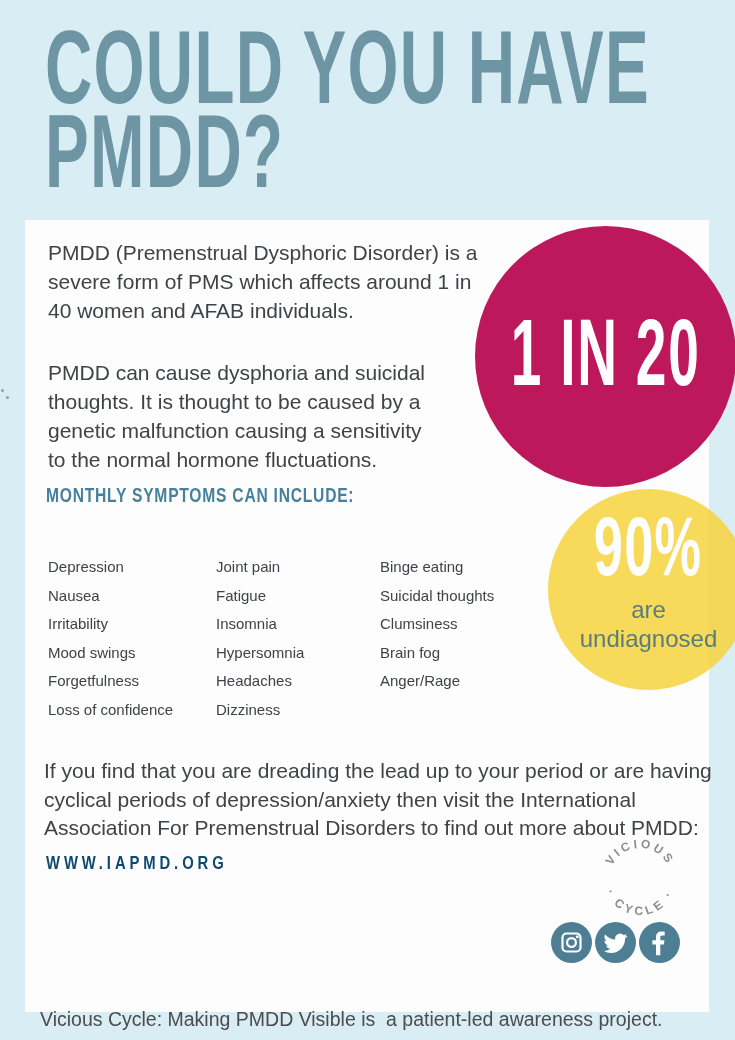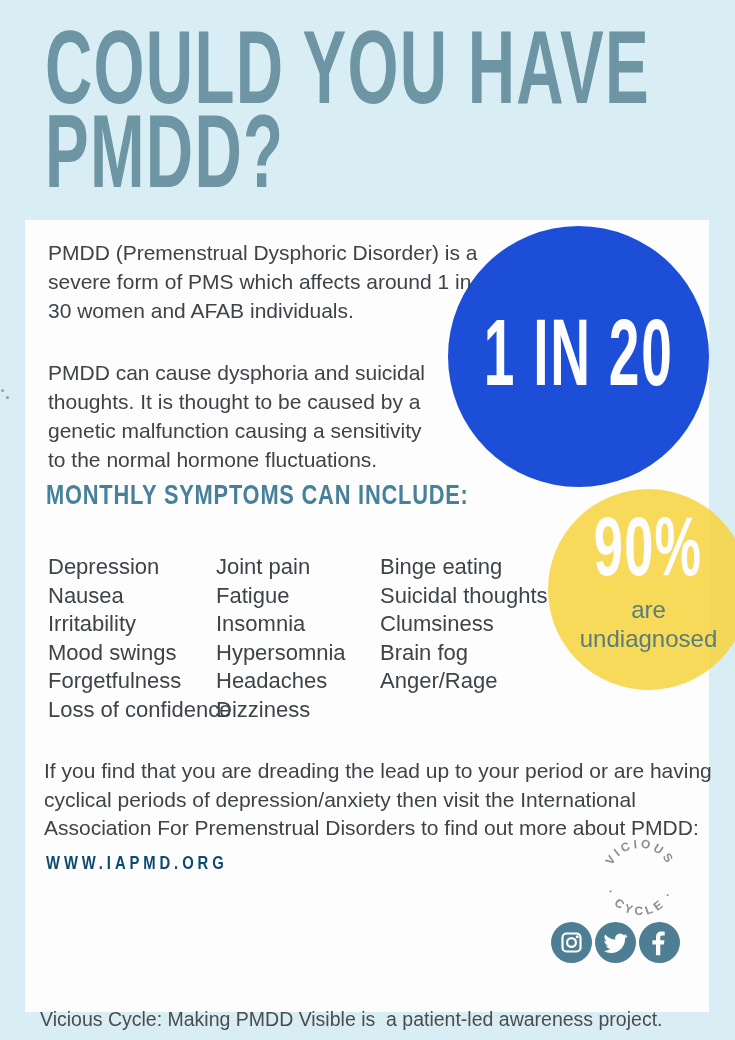--- a/index.html
+++ b/index.html
@@ -21,43 +21,43 @@
   .card{position:absolute;left:25px;top:220px;width:684px;height:792px;background:#fdfdfe;}
   
   .circle{position:absolute;border-radius:50%;}
   .circle-light{
     left:548px;top:489px;width:201px;height:201px;
     background:rgba(246,211,58,0.83);
     display:flex;flex-direction:column;align-items:center;
     padding-top:18px;box-sizing:border-box;z-index:2;
   }
   .circle-dark{
-    left:448px;top:226px;width:261px;height:261px;
-    background:#1d4ed8;
+    left:475px;top:226px;width:261px;height:261px;
+    background:#be185d;
     display:flex;align-items:center;justify-content:center;z-index:3;
   }
   .stat-big{
     font-weight:bold;color:#fdfdfd;white-space:nowrap;
   }
   .stat-1in20{font-size:95px;letter-spacing:3px;transform:translateY(-4px) scaleX(0.58);}
   .stat-90{font-size:83px;line-height:80px;letter-spacing:2px;transform:scaleX(0.63);}
   .stat-caption{font-size:24px;line-height:29px;color:#587d7a;}
   .stat-caption.first{margin-top:8px;}
   
   .para{position:absolute;font-size:21px;line-height:29px;color:#3e4347;z-index:4;}
   .para-intro1{left:48px;top:238px;}
   .para-intro2{left:48px;top:358px;}
   .para-cta{left:44px;top:757px;line-height:28.5px;}
   .section-heading{
     position:absolute;left:46px;top:479px;z-index:4;
-    font-size:28px;line-height:32px;font-weight:bold;
+    font-size:20px;line-height:32px;font-weight:bold;
     color:#47809b;letter-spacing:1px;
   }
   .section-heading .inner{display:inline-block;transform:scaleX(0.78);transform-origin:0 50%;white-space:nowrap;}
-  .symptom-col{position:absolute;top:553px;font-size:22px;line-height:28.5px;color:#3e4347;z-index:4;}
+  .symptom-col{position:absolute;top:553px;font-size:15px;line-height:28.5px;color:#3e4347;z-index:4;}
   .symptom-col.c1{left:48px;}
   .symptom-col.c2{left:216px;}
   .symptom-col.c3{left:380px;}
   .website{
     position:absolute;left:46px;top:846px;z-index:4;
     font-size:19px;line-height:34px;font-weight:bold;color:#0c4a6e;letter-spacing:5px;
   }
   .website .inner{display:inline-block;transform:scaleX(0.78);transform-origin:0 50%;white-space:nowrap;}
   
   .cycle-logo{position:absolute;left:596px;top:835px;z-index:4;}
@@ -90,21 +90,21 @@
   <div class="stat-caption">undiagnosed</div>
 </div>
 
 <div class="circle circle-dark">
   <span class="stat-big stat-1in20">1 IN 20</span>
 </div>
 
 <div class="para para-intro1">
   <div>PMDD (Premenstrual Dysphoric Disorder) is a</div>
   <div>severe form of PMS which affects around 1 in</div>
-  <div>30 women and AFAB individuals.</div>
+  <div>40 women and AFAB individuals.</div>
 </div>
 
 <div class="para para-intro2">
   <div>PMDD can cause dysphoria and suicidal</div>
   <div>thoughts. It is thought to be caused by a</div>
   <div>genetic malfunction causing a sensitivity</div>
   <div>to the normal hormone fluctuations.</div>
 </div>
 
 <div class="section-heading">

